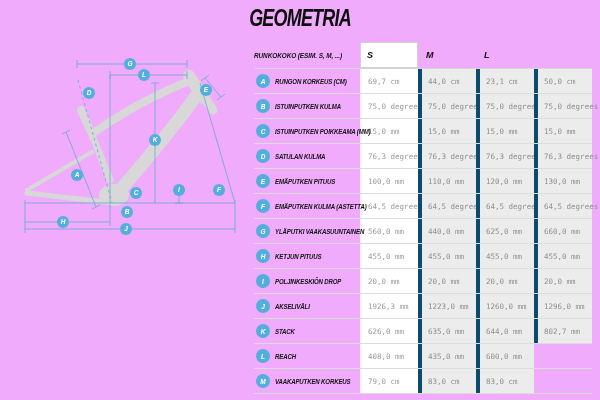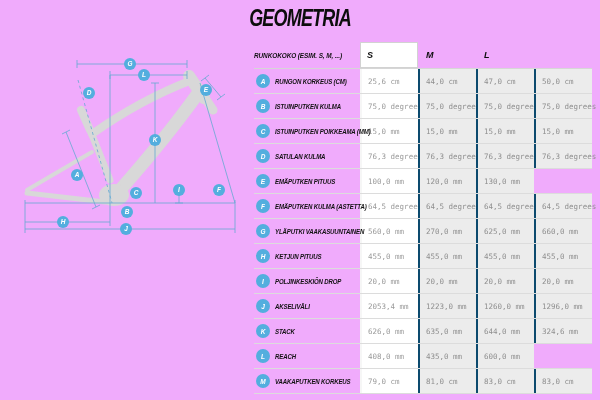--- a/index.html
+++ b/index.html
@@ -16,21 +16,21 @@
   .cell-label{width:106px;flex:0 0 106px;display:flex;align-items:center;box-sizing:border-box;}
   .badge{width:14px;height:14px;border-radius:50%;background:#53aede;color:#fff;
          font-size:6.5px;font-weight:bold;font-style:italic;display:flex;align-items:center;
          justify-content:center;flex:0 0 14px;margin-left:2px;margin-right:5px;}
   .row-label{font-size:6.6px;font-weight:bold;font-style:italic;letter-spacing:-0.15px;
              transform:scaleX(0.92);transform-origin:left center;white-space:nowrap;}
   .hlabel{font-size:7px;font-weight:bold;font-style:italic;letter-spacing:-0.1px;
           transform:scaleX(0.92);transform-origin:left center;white-space:nowrap;}
   .cell-value{width:58px;flex:0 0 58px;box-sizing:border-box;display:flex;align-items:center;
               padding-left:6px;font-family:"DejaVu Sans Mono",monospace;font-size:7.5px;
-              color:#8f8f8f;background:#ececec;border-left:2px solid #0c4a6e;white-space:nowrap;}
+              color:#8f8f8f;background:#ececec;border-left:4px solid #0c4a6e;white-space:nowrap;}
   .cell-value.col-s{background:#ffffff;border-left:2px solid #f6f6f6;color:#9a9a9a;}
   .hcell{width:58px;flex:0 0 58px;box-sizing:border-box;display:flex;align-items:center;
          padding-left:6px;font-size:9px;font-weight:bold;font-style:italic;color:#0d0d0d;
          background:transparent;border-left:2px solid transparent;cursor:pointer;}
   .hcell.col-s{background:#ffffff;border:1px solid #d2d2d2;}
   
   .diagram{position:absolute;left:8px;top:50px;width:240px;height:250px;}
   .dim{stroke:#64a9d2;stroke-width:0.8;fill:none;}
   .dim-dash{stroke:#64a9d2;stroke-width:0.8;fill:none;stroke-dasharray:3 3;}
   .frame{stroke:#d8d8d8;fill:none;stroke-linecap:round;}
@@ -124,23 +124,23 @@
     <div class="hcell col-s">S</div>
         <div class="hcell">M</div>
         <div class="hcell">L</div>
       </div>
     <div id="rows">
         <div class="trow">
           <div class="cell-label">
             <span class="badge" style="background: rgb(83, 174, 222);">A</span>
             <span class="row-label">RUNGON KORKEUS (CM)</span>
           </div>
-          <div class="cell-value col-s">25,6 cm</div>
+          <div class="cell-value col-s">69,7 cm</div>
           <div class="cell-value">44,0 cm</div>
-          <div class="cell-value">47,0 cm</div>
+          <div class="cell-value">23,1 cm</div>
           <div class="cell-value">50,0 cm</div>
         </div>
         <div class="trow">
           <div class="cell-label">
             <span class="badge" style="background: rgb(83, 174, 222);">B</span>
             <span class="row-label">ISTUINPUTKEN KULMA</span>
           </div>
           <div class="cell-value col-s">75,0 degrees</div>
           <div class="cell-value">75,0 degrees</div>
           <div class="cell-value">75,0 degrees</div>
@@ -165,40 +165,41 @@
           <div class="cell-value">76,3 degrees</div>
           <div class="cell-value">76,3 degrees</div>
           <div class="cell-value">76,3 degrees</div>
         </div>
         <div class="trow">
           <div class="cell-label">
             <span class="badge" style="background: rgb(83, 174, 222);">E</span>
             <span class="row-label">EMÄPUTKEN PITUUS</span>
           </div>
           <div class="cell-value col-s">100,0 mm</div>
+          <div class="cell-value">110,0 mm</div>
           <div class="cell-value">120,0 mm</div>
           <div class="cell-value">130,0 mm</div>
         </div>
         <div class="trow">
           <div class="cell-label">
             <span class="badge" style="background: rgb(83, 174, 222);">F</span>
             <span class="row-label">EMÄPUTKEN KULMA (ASTETTA)</span>
           </div>
           <div class="cell-value col-s">64,5 degrees</div>
           <div class="cell-value">64,5 degrees</div>
           <div class="cell-value">64,5 degrees</div>
           <div class="cell-value">64,5 degrees</div>
         </div>
         <div class="trow">
           <div class="cell-label">
             <span class="badge" style="background: rgb(83, 174, 222);">G</span>
             <span class="row-label">YLÄPUTKI VAAKASUUNTAINEN</span>
           </div>
           <div class="cell-value col-s">560,0 mm</div>
-          <div class="cell-value">270,0 mm</div>
+          <div class="cell-value">440,0 mm</div>
           <div class="cell-value">625,0 mm</div>
           <div class="cell-value">660,0 mm</div>
         </div>
         <div class="trow">
           <div class="cell-label">
             <span class="badge" style="background: rgb(83, 174, 222);">H</span>
             <span class="row-label">KETJUN PITUUS</span>
           </div>
           <div class="cell-value col-s">455,0 mm</div>
           <div class="cell-value">455,0 mm</div>
@@ -213,50 +214,49 @@
           <div class="cell-value col-s">20,0 mm</div>
           <div class="cell-value">20,0 mm</div>
           <div class="cell-value">20,0 mm</div>
           <div class="cell-value">20,0 mm</div>
         </div>
         <div class="trow">
           <div class="cell-label">
             <span class="badge" style="background: rgb(83, 174, 222);">J</span>
             <span class="row-label">AKSELIVÄLI</span>
           </div>
-          <div class="cell-value col-s">2053,4 mm</div>
+          <div class="cell-value col-s">1926,3 mm</div>
           <div class="cell-value">1223,0 mm</div>
           <div class="cell-value">1260,0 mm</div>
           <div class="cell-value">1296,0 mm</div>
         </div>
         <div class="trow">
           <div class="cell-label">
             <span class="badge" style="background: rgb(83, 174, 222);">K</span>
             <span class="row-label">STACK</span>
           </div>
           <div class="cell-value col-s">626,0 mm</div>
           <div class="cell-value">635,0 mm</div>
           <div class="cell-value">644,0 mm</div>
-          <div class="cell-value">324,6 mm</div>
+          <div class="cell-value">802,7 mm</div>
         </div>
         <div class="trow">
           <div class="cell-label">
             <span class="badge" style="background: rgb(83, 174, 222);">L</span>
             <span class="row-label">REACH</span>
           </div>
           <div class="cell-value col-s">408,0 mm</div>
           <div class="cell-value">435,0 mm</div>
           <div class="cell-value">600,0 mm</div>
         </div>
         <div class="trow">
           <div class="cell-label">
             <span class="badge" style="background: rgb(83, 174, 222);">M</span>
             <span class="row-label">VAAKAPUTKEN KORKEUS</span>
           </div>
           <div class="cell-value col-s">79,0 cm</div>
-          <div class="cell-value">81,0 cm</div>
           <div class="cell-value">83,0 cm</div>
           <div class="cell-value">83,0 cm</div>
         </div>
       </div>
   </div>
 
 </div>
 
 </body></html>

